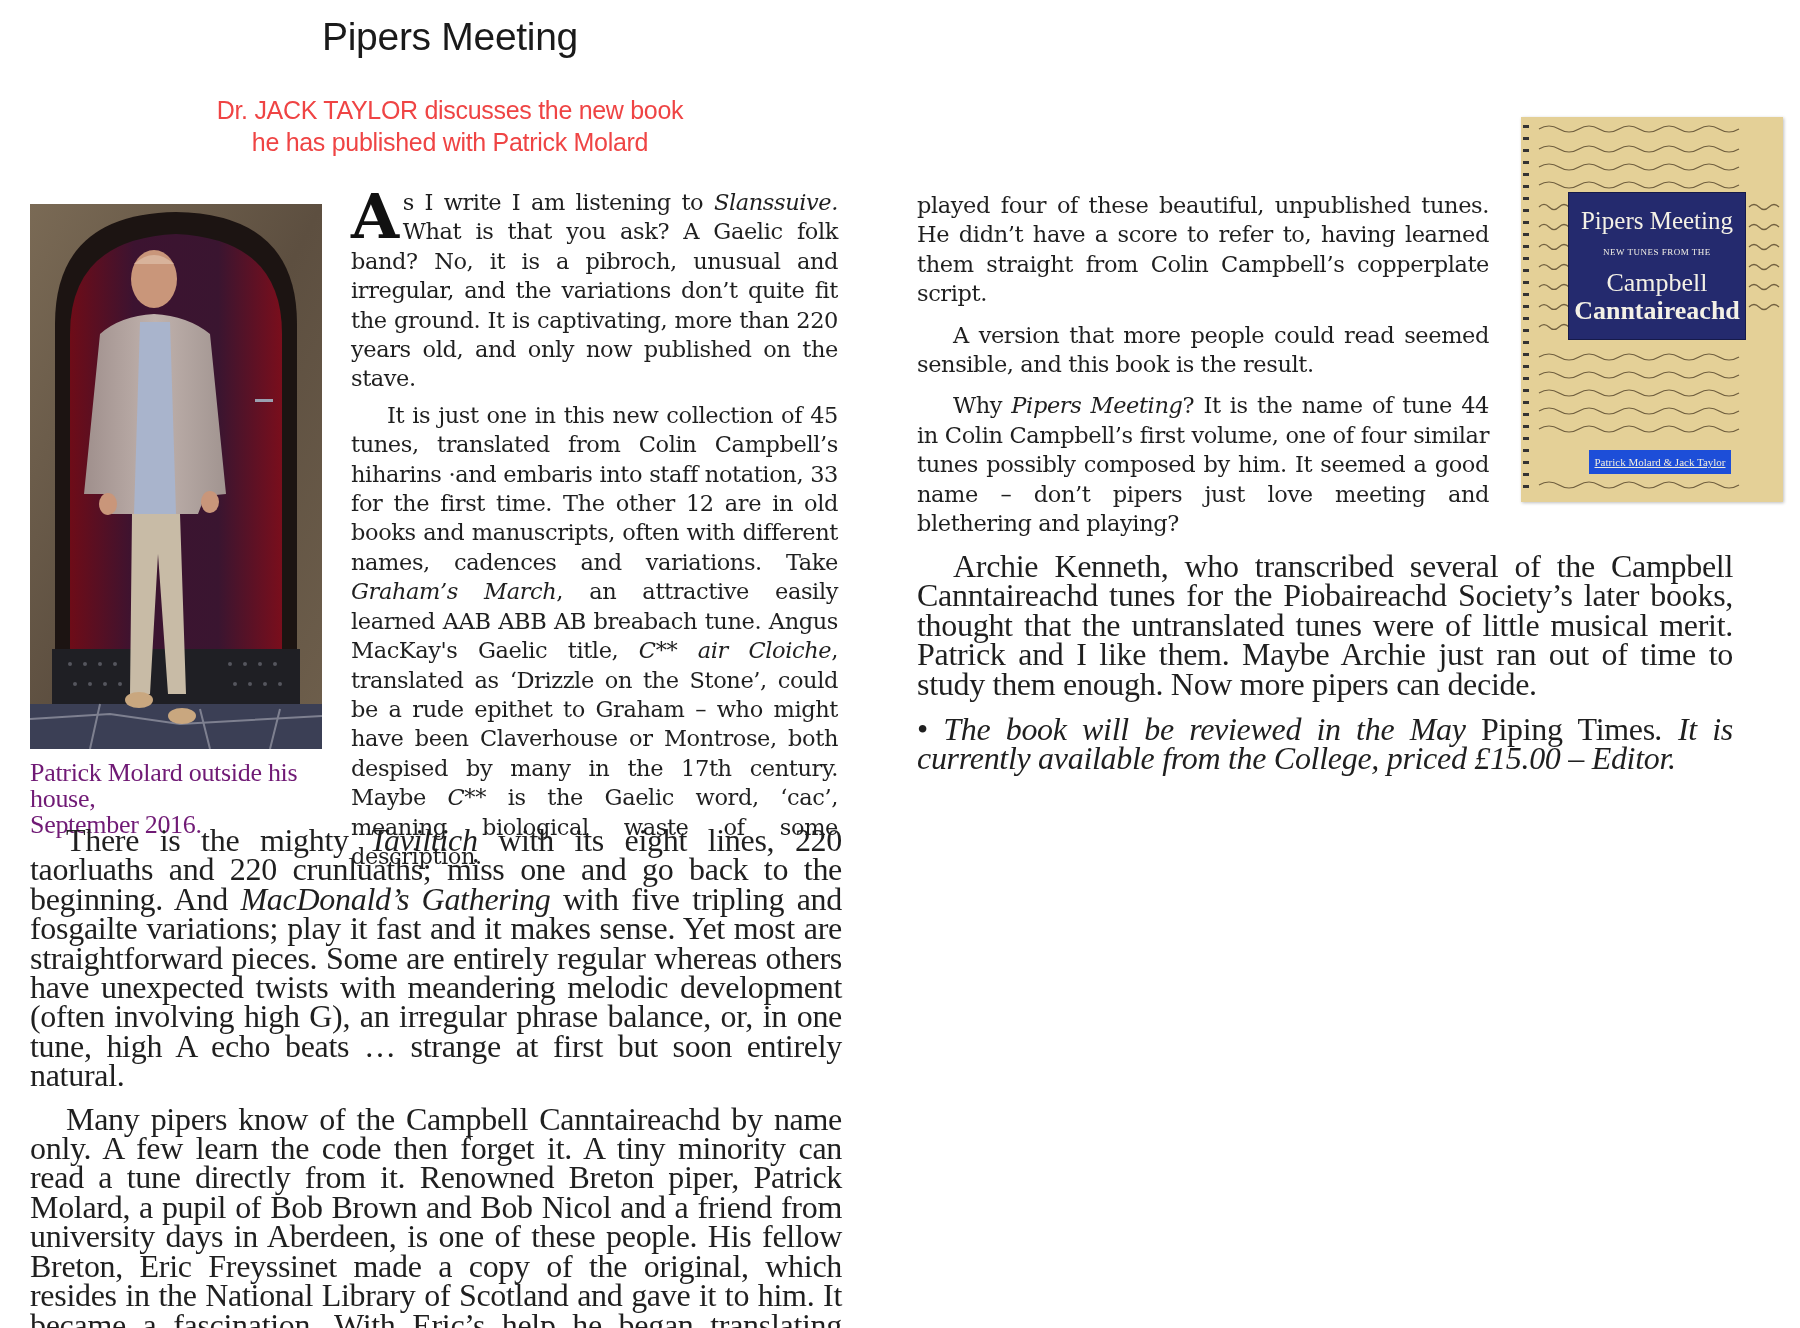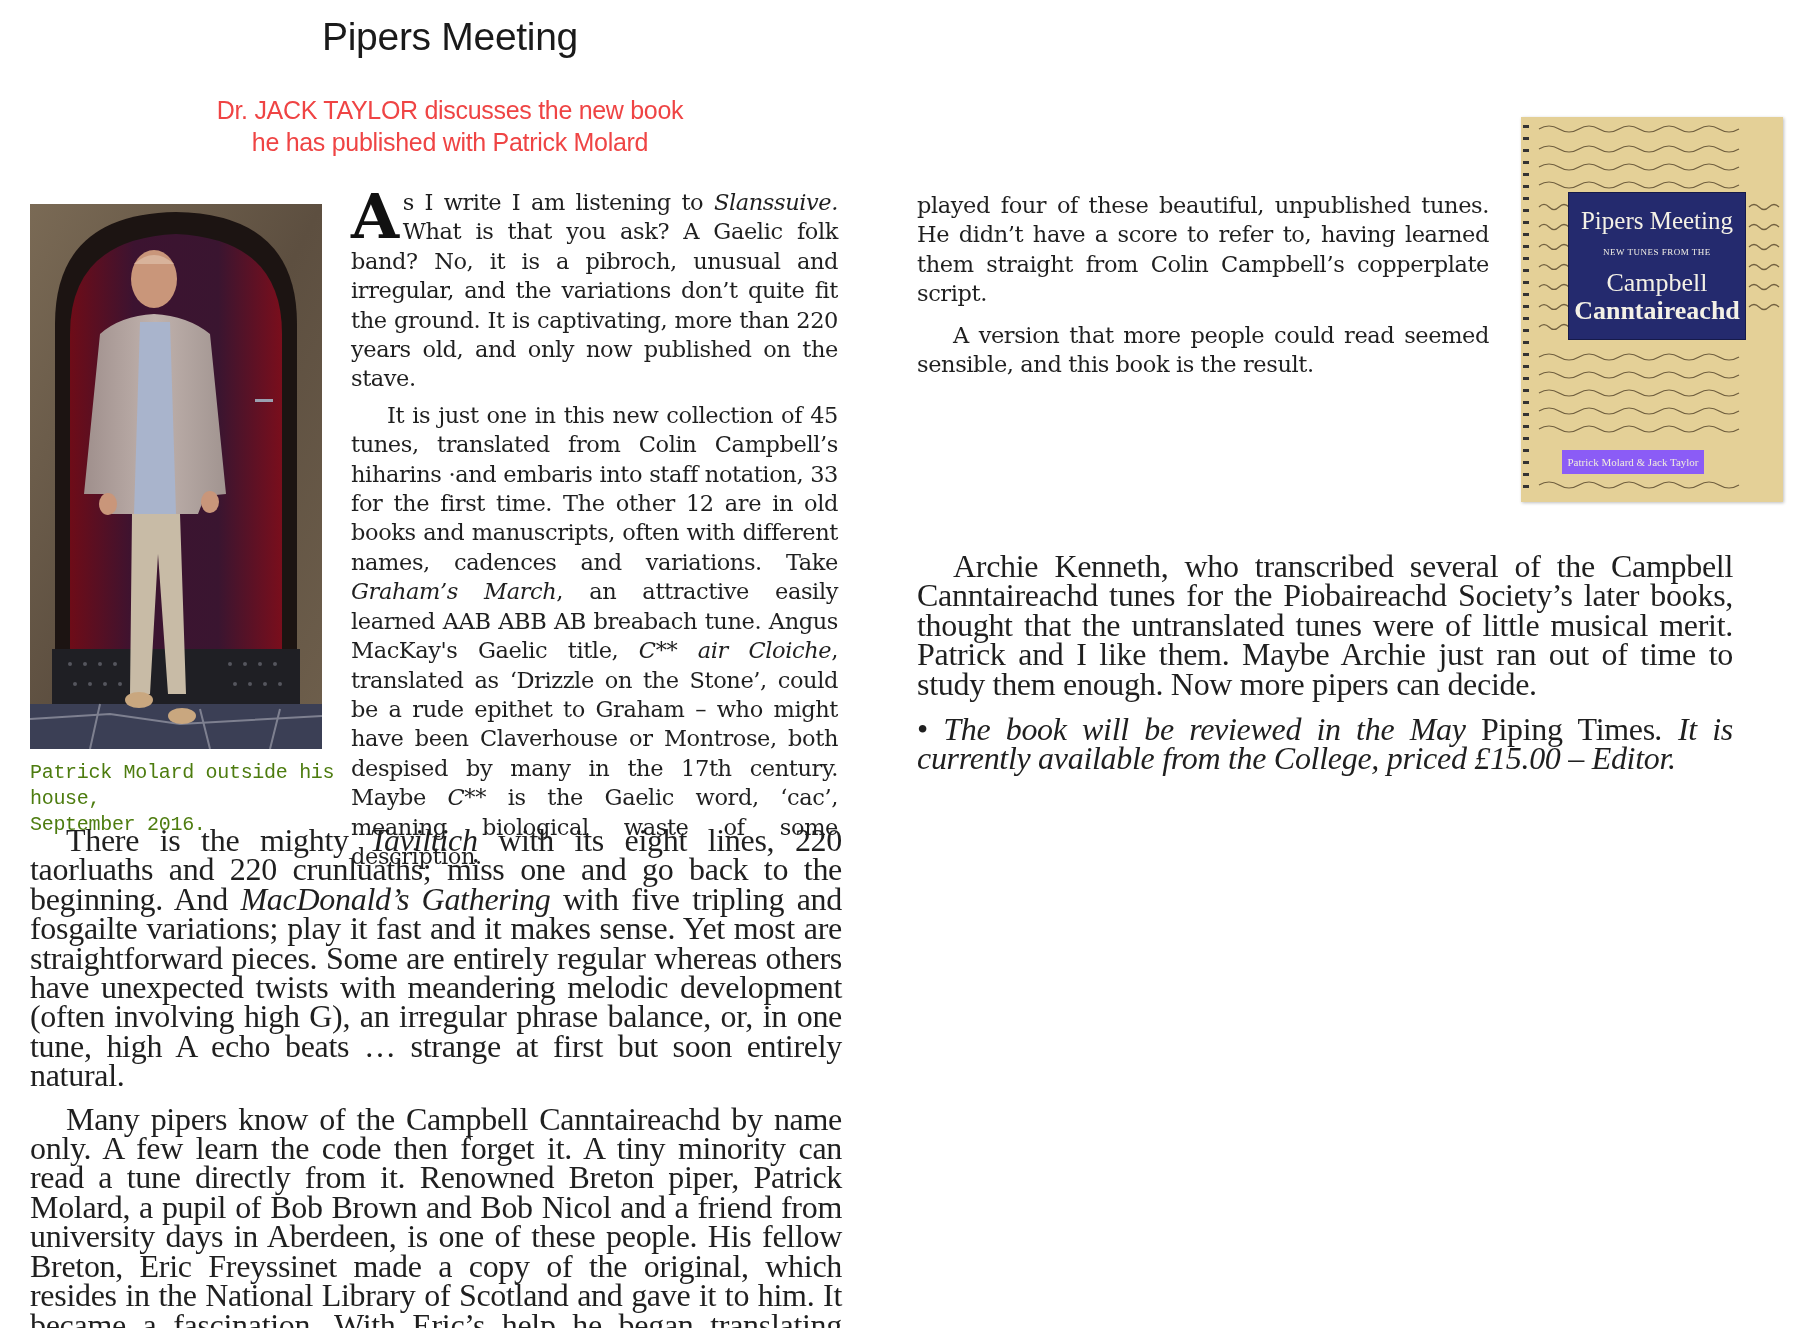--- a/index.html
+++ b/index.html
@@ -14,21 +14,21 @@
   .body-text p { text-indent: 36px; }
   .body-text p.noindent { text-indent: 0; }
   .body-text p + p { margin-top: 7px; }
   .cond { font-family: "Liberation Serif", serif; font-size: 32px; letter-spacing: -0.3px; }
   em { font-style: italic; }
   .roman { font-style: normal; }
 
   
   .photo { position: absolute; left: 30px; top: 204px; width: 292px; height: 545px; overflow: hidden; background: #5a4a3a; }
   .photo svg { width: 100%; height: 100%; display: block; }
-  .caption { position: absolute; left: 30px; top: 760px; width: 320px; font-family: Liberation Mono, monospace; font-size: 20px; line-height: 26px; color: #4d7c0f; letter-spacing: -0.3px; }
+  .caption { position: absolute; left: 30px; top: 760px; width: 320px; font-family: Liberation Serif, serif; font-size: 26px; line-height: 26px; color: #701a75; letter-spacing: -0.3px; }
 
   .col-a { position: absolute; left: 351px; top: 188px; width: 487px; }
   .dropcap { float: left; font-family: "DejaVu Serif", serif; font-weight: bold; font-size: 62px; line-height: 50px; margin: 4px 4px 0 0; color: #111; }
 
   .col-b { position: absolute; left: 30px; top: 826px; width: 812px; }
   .col-b p + p { margin-top: 14px; }
 
   .col-c { position: absolute; left: 917px; top: 191px; width: 572px; }
   .col-c p + p { margin-top: 12px; }
   .col-d { position: absolute; left: 917px; top: 552px; width: 816px; }
@@ -36,21 +36,21 @@
   .note { text-indent: 0 !important; }
 
   
   .cover { position: absolute; left: 1521px; top: 117px; width: 262px; height: 385px; background: #e8d9a8; box-shadow: 1px 1px 3px rgba(0,0,0,0.25); overflow: hidden; }
   .cover svg.bg { position: absolute; left: 0; top: 0; width: 100%; height: 100%; }
   .cover-panel { position: absolute; left: 47px; top: 75px; width: 178px; height: 148px; background: #242a6e; color: #f4f1e6; text-align: center; font-family: "Liberation Serif", serif; border: 1px solid #161a4a; }
   .cover-title { font-size: 25px; line-height: 28px; margin-top: 14px; }
   .cover-sub { font-size: 9px; letter-spacing: 0.5px; margin-top: 12px; }
   .cover-name1 { font-size: 26px; line-height: 28px; margin-top: 12px; }
   .cover-name2 { font-size: 26px; line-height: 28px; font-weight: bold; }
-  .cover-authors { position: absolute; left: 41px; top: 333px; width: 142px; height: 24px; background: #8b5cf6; color: #f0ecde; font-family: "Liberation Serif", serif; font-size: 11px; line-height: 24px; text-align: center; }
+  .cover-authors { position: absolute; left: 68px; top: 333px; width: 142px; height: 24px; background: #1d4ed8; color: #f0ecde; font-family: "Liberation Serif", serif; font-size: 11px; line-height: 24px; text-align: center; text-decoration: underline; }
 </style>
 </head>
 <body>
 
 <div class="header">
   <h1 class="title">Pipers Meeting</h1>
   <div class="subtitle">
     <div>Dr. JACK TAYLOR discusses the new book</div>
     <div>he has published with Patrick Molard</div>
   </div>
@@ -125,20 +125,21 @@
 </div>
 
 <div class="col-b body-text cond">
   <p><span>There is the mighty </span><em>Taviltich</em><span> with its eight lines, 220 taorluaths and 220 crunluaths; miss one and go back to the beginning. And </span><em>MacDonald’s Gathering</em><span> with five tripling and fosgailte variations; play it fast and it makes sense. Yet most are straightforward pieces. Some are entirely regular whereas others have unexpected twists with meandering melodic development (often involving high G), an irregular phrase balance, or, in one tune, high A echo beats … strange at first but soon entirely natural.</span></p>
   <p>Many pipers know of the Campbell Canntaireachd by name only. A few learn the code then forget it. A tiny minority can read a tune directly from it.  Renowned Breton piper, Patrick Molard, a pupil of Bob Brown and Bob Nicol and a friend from university days in Aberdeen, is one of these people. His fellow Breton, Eric Freyssinet made a copy of the original, which resides in the National Library of Scotland and gave it to him. It became a fascination. With Eric’s help he began translating tunes that had not published by the Piobaireachd Society, painstakingly working out timing. Patrick came to the Piobaireachd Society conference in 2012 and</p>
 </div>
 
 <div class="col-c body-text">
   <p class="noindent">played four of these beautiful, unpublished tunes. He didn’t have a score to refer to, having learned them straight from Colin Campbell’s copperplate script.</p>
   <p>A version that more people could read seemed sensible, and this book is the result.</p>
+  <p><span>Why </span><em>Pipers Meeting</em><span>? It is the name of tune 44 in Colin Campbell’s first volume, one of four similar tunes possibly composed by him. It seemed a good name – don’t pipers just love meeting and blethering and playing?</span></p>
 </div>
 
 <div class="col-d body-text cond">
   <p>Archie Kenneth, who transcribed several of the Campbell Canntaireachd tunes for the Piobaireachd Society’s later books, thought that the untranslated tunes were of little musical merit. Patrick and I like them. Maybe Archie just ran out of time to study them enough. Now more pipers can decide.</p>
   <p class="note"><span>•</span><em> The book will be reviewed in the May </em><span class="roman">Piping Times</span><em>. It is currently available from the College, priced £15.00 – Editor.</em></p>
 </div>
 
 <div class="cover">
   <svg class="bg" viewBox="0 0 262 385" preserveAspectRatio="none">
     <rect width="262" height="385" fill="#ecdcaa"></rect>

